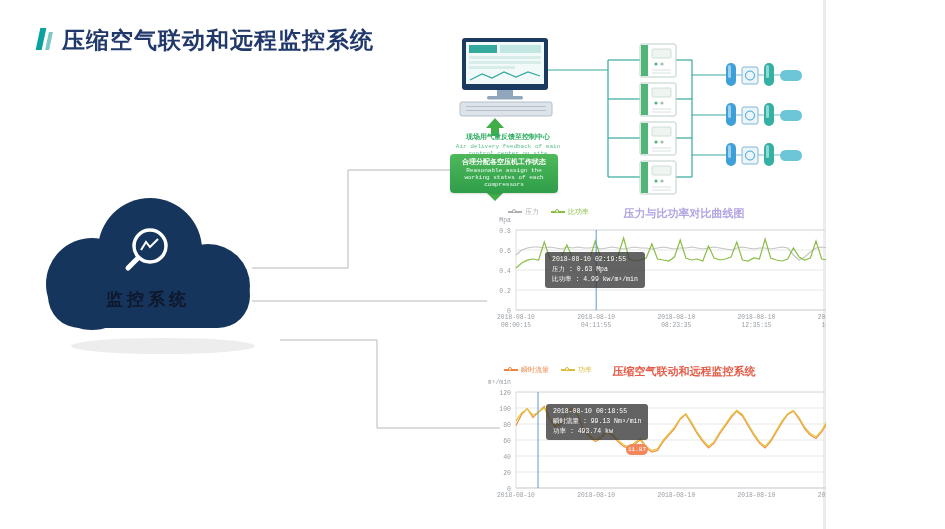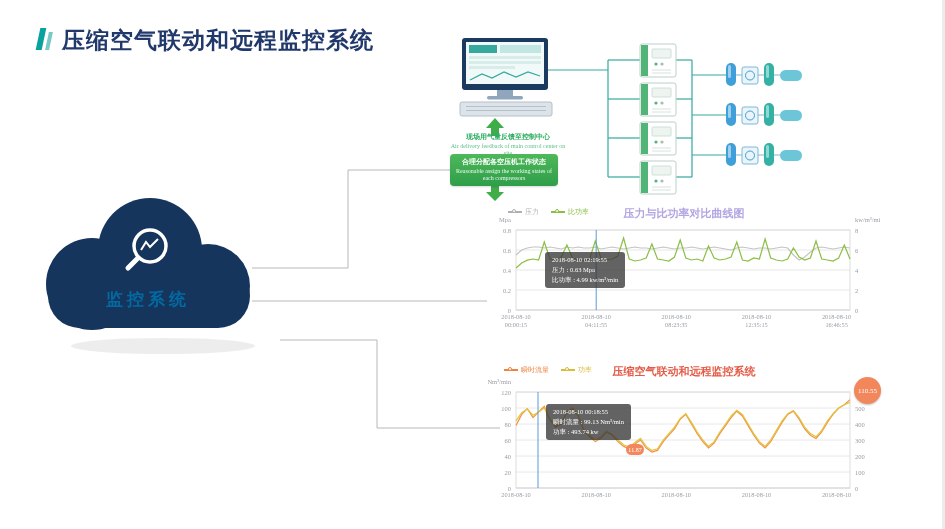--- a/index.html
+++ b/index.html
@@ -1,30 +1,30 @@
 <!DOCTYPE html>
 <html><head>
 <meta charset="utf-8">
 <style>
   *{margin:0;padding:0;box-sizing:border-box}
   html,body{background:#fff}
-  .canvas{position:relative;width:945px;height:529px;background:#ffffff;overflow:hidden;
-          font-family:Liberation Serif, serif}
+  .canvas{position:relative;width:826px;height:529px;background:#ffffff;overflow:hidden;
+          font-family:Liberation Mono, monospace}
   .connectors{position:absolute;left:0;top:0;z-index:0}
   .edge-strip{position:absolute;right:0;top:0;width:3px;height:100%;background:#ececec;z-index:0}
 
   
   .title-accent{position:absolute;left:38px;top:26px;width:16px;height:26px;z-index:2}
   .title-accent .a1{position:absolute;left:0;top:2px;width:6px;height:22px;background:#0aa29e;transform:skewX(-12deg)}
   .title-accent .a2{position:absolute;left:9px;top:6px;width:4px;height:18px;background:#7bc9c5;transform:skewX(-12deg)}
   .page-title{position:absolute;left:62px;top:25px;font-size:23px;font-weight:700;color:#21386b;letter-spacing:1px;z-index:2}
 
   
   .cloud{position:absolute;left:28px;top:190px;width:240px;height:168px;z-index:1}
-  .cloud-label{position:absolute;left:0;top:98px;width:100%;text-align:center;color:#0369a1;
+  .cloud-label{position:absolute;left:0;top:98px;width:100%;text-align:center;color:#0f172a;
                font-size:17px;font-weight:700;letter-spacing:4px}
 
   
   .topology{position:absolute;left:440px;top:30px;z-index:1}
   .feedback-note{position:absolute;left:448px;top:132px;width:120px;text-align:center;z-index:2}
   .feedback-cn{font-size:7px;font-weight:700;color:#2fae62}
   .feedback-en{font-size:6px;color:#5fc08a;line-height:1.2;margin-top:1px}
   .assign-note{position:absolute;left:450px;top:154px;width:108px;background:linear-gradient(180deg,#4eb85a,#2f9e4a);
                border-radius:4px;color:#fff;text-align:center;padding:3px 4px 4px;z-index:2;
                box-shadow:0 1px 2px rgba(0,0,0,.15)}

